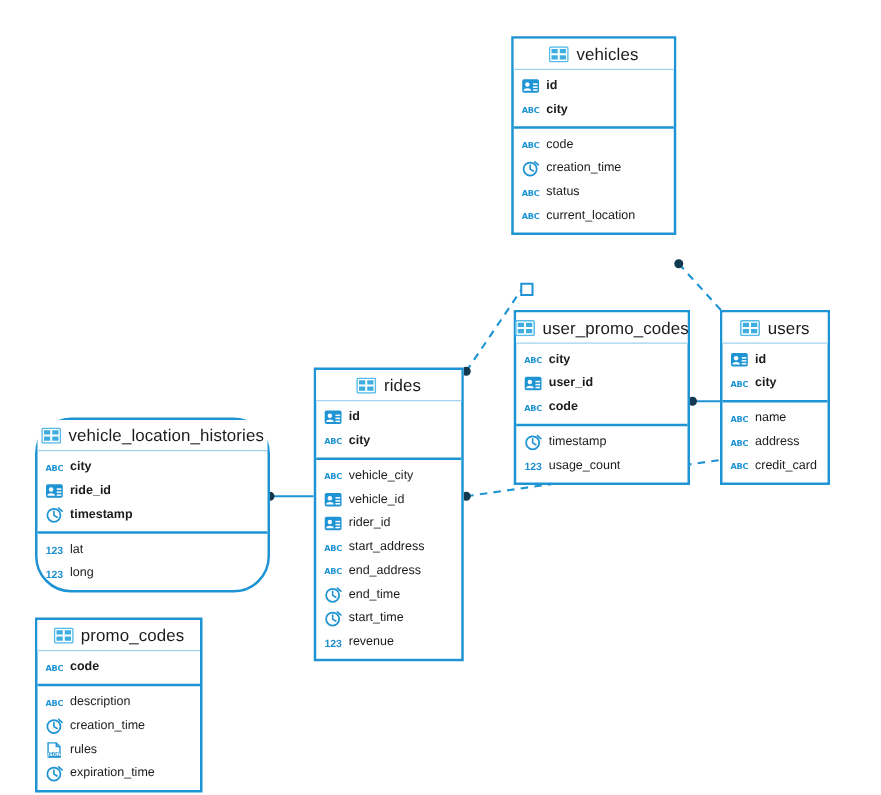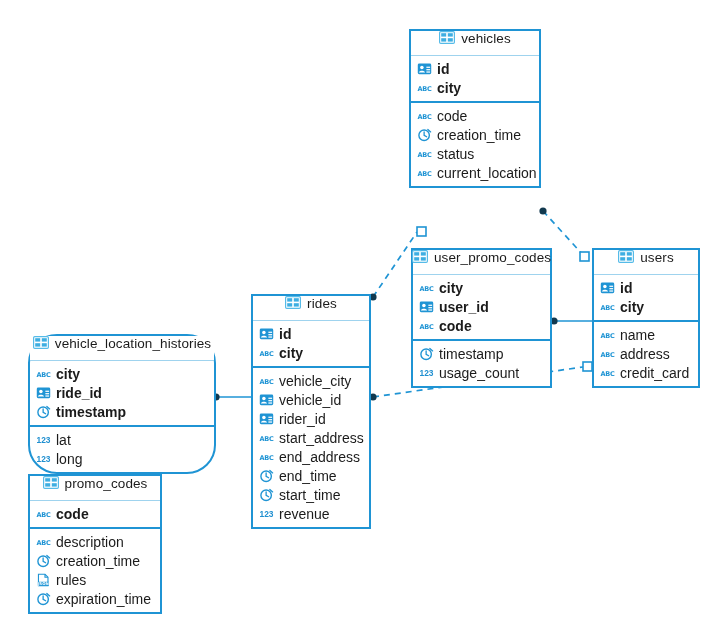--- a/index.html
+++ b/index.html
@@ -35,20 +35,21 @@
     box-sizing: border-box;
     background: #ffffff;
     border: 2px solid #1f94d4;
     z-index: 2;
   }
   .table-header {
     box-sizing: border-box;
     height: 25px;
     border-bottom: 1px solid #9fd3ee;
     display: flex;
+    align-items: center;
     justify-content: center;
     gap: 6px;
     padding: 0 6px;
     background: #ffffff;
   }
   .table-title {
     font-size: 13.5px;
     color: #1b1b1b;
     white-space: nowrap;
     letter-spacing: 0.1px;
@@ -61,21 +62,21 @@
   }
   .field {
     display: flex;
     align-items: center;
     gap: 5px;
     height: 19px;
     padding: 0 6px;
     white-space: nowrap;
   }
   .field-label {
-    font-size: 14px;
+    font-size: 10px;
     color: #1b1b1b;
   }
   .field.pk .field-label {
     font-weight: bold;
   }
 
   
   .icon {
     display: inline-block;
     flex: 0 0 auto;
@@ -277,21 +278,21 @@
         <div class="field">
           <span class="icon type-icon">
             <svg viewBox="0 0 16 15" width="15" height="14">
               <text x="8" y="11" text-anchor="middle" class="num-text">123</text>
             </svg>
           </span>
           <span class="field-label">usage_count</span>
         </div>
       </div>
     </div>
-    <div class="table-node" style="left: 592px; top: 248px; width: 108px;">
+    <div class="table-node" style="left: 576px; top: 248px; width: 88px;">
       <div class="table-header">
         <span class="icon grid-icon">
           <svg viewBox="0 0 16 13" width="16" height="13">
             <rect x="0.6" y="0.6" width="14.8" height="11.8" rx="1.2" fill="none" stroke="#55bbe8" stroke-width="1.2"></rect>
             <rect x="2.2" y="2.2" width="5" height="3.4" fill="#3eaee2"></rect>
             <rect x="8.8" y="2.2" width="5" height="3.4" fill="#3eaee2"></rect>
             <rect x="2.2" y="7.2" width="5" height="3.4" fill="#3eaee2"></rect>
             <rect x="8.8" y="7.2" width="5" height="3.4" fill="#3eaee2"></rect>
           </svg>
         </span>
@@ -522,21 +523,21 @@
         <div class="field">
           <span class="icon type-icon">
             <svg viewBox="0 0 16 15" width="15" height="14">
               <text x="8" y="11" text-anchor="middle" class="num-text">123</text>
             </svg>
           </span>
           <span class="field-label">long</span>
         </div>
       </div>
     </div>
-    <div class="table-node" style="left: 28px; top: 474px; width: 134px;">
+    <div class="table-node" style="left: 28px; top: 494px; width: 134px;">
       <div class="table-header">
         <span class="icon grid-icon">
           <svg viewBox="0 0 16 13" width="16" height="13">
             <rect x="0.6" y="0.6" width="14.8" height="11.8" rx="1.2" fill="none" stroke="#55bbe8" stroke-width="1.2"></rect>
             <rect x="2.2" y="2.2" width="5" height="3.4" fill="#3eaee2"></rect>
             <rect x="8.8" y="2.2" width="5" height="3.4" fill="#3eaee2"></rect>
             <rect x="2.2" y="7.2" width="5" height="3.4" fill="#3eaee2"></rect>
             <rect x="8.8" y="7.2" width="5" height="3.4" fill="#3eaee2"></rect>
           </svg>
         </span>

